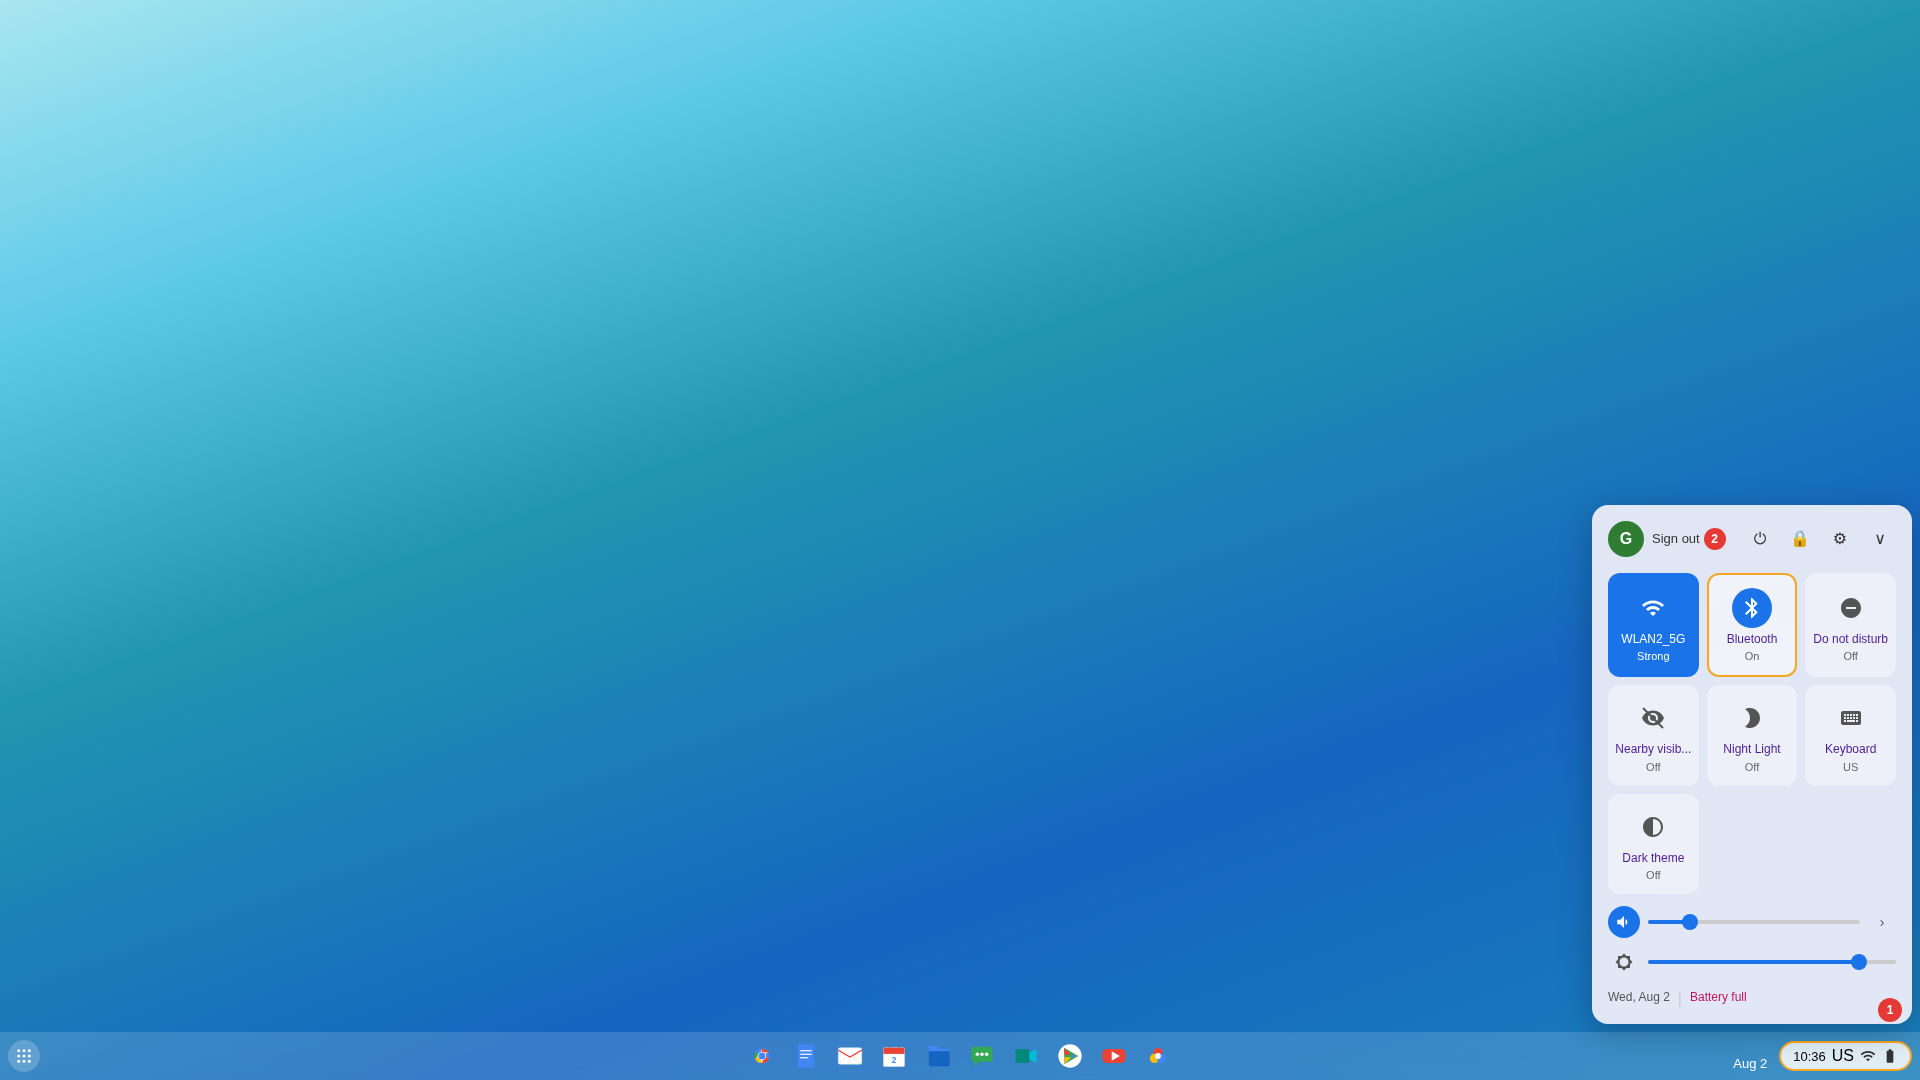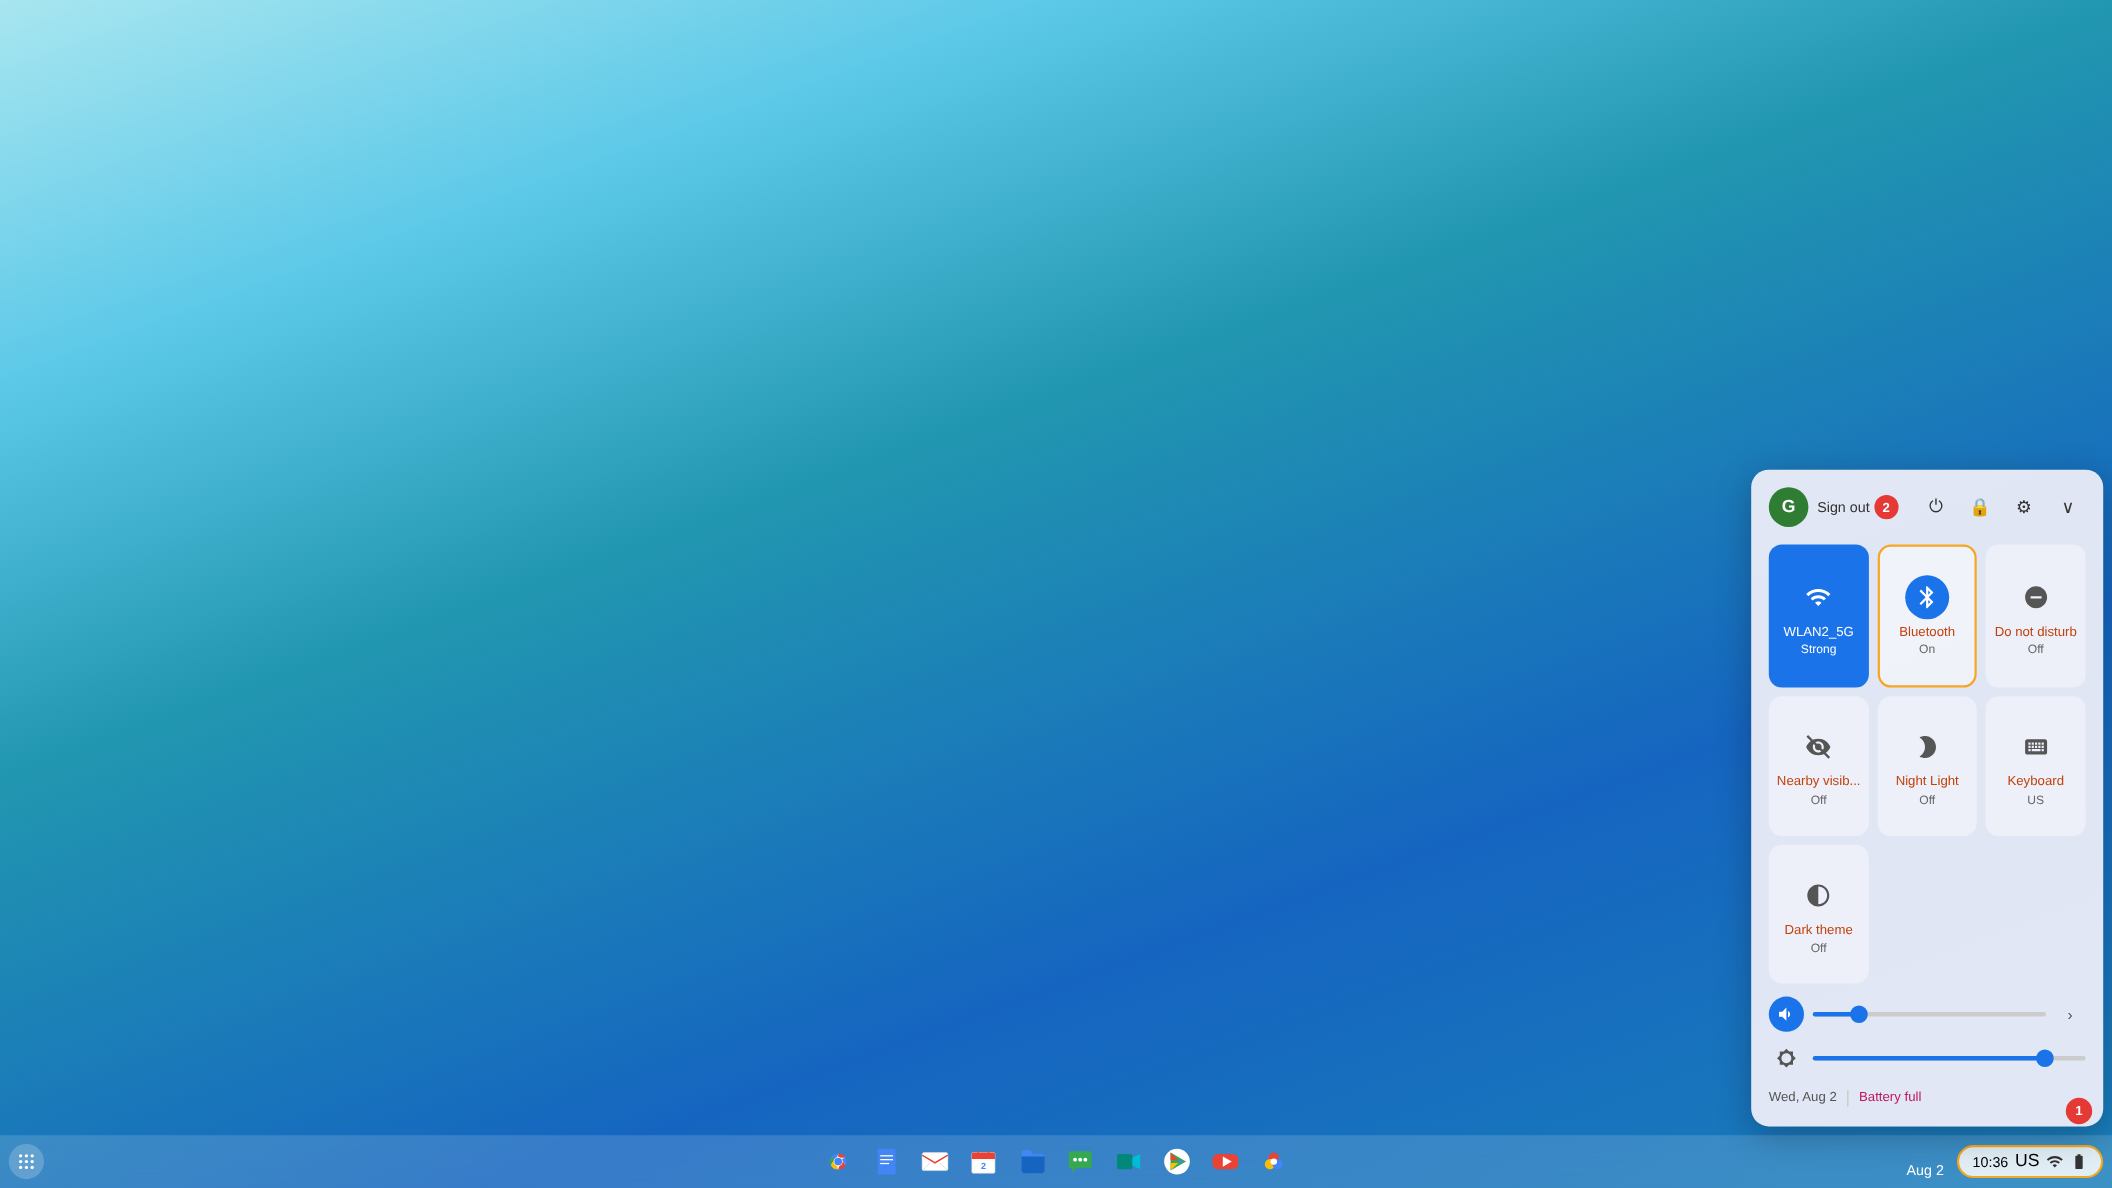--- a/index.html
+++ b/index.html
@@ -156,21 +156,21 @@
       grid-template-columns: repeat(3, 1fr);
       gap: 8px;
       margin-bottom: 12px;
     }
 
     .qs-tile {
       display: flex;
       flex-direction: column;
       align-items: center;
       justify-content: center;
-      padding: 26px 4px;
+      padding: 13px 4px;
       border-radius: 12px;
       cursor: pointer;
       background: rgba(255,255,255,0.4);
       min-height: 80px;
       gap: 4px;
     }
 
     .qs-tile.active {
       background: #1a73e8;
     }
@@ -201,21 +201,21 @@
     }
 
     .tile-icon.blue-bg {
       background: #1a73e8;
       color: white;
     }
 
     .tile-label {
       font-size: 12px;
       font-weight: 500;
-      color: #c2410c;
+      color: #4c1d95;
       text-align: center;
       line-height: 1.2;
     }
 
     .tile-sub {
       font-size: 11px;
       color: #666;
       text-align: left;
     }
 

